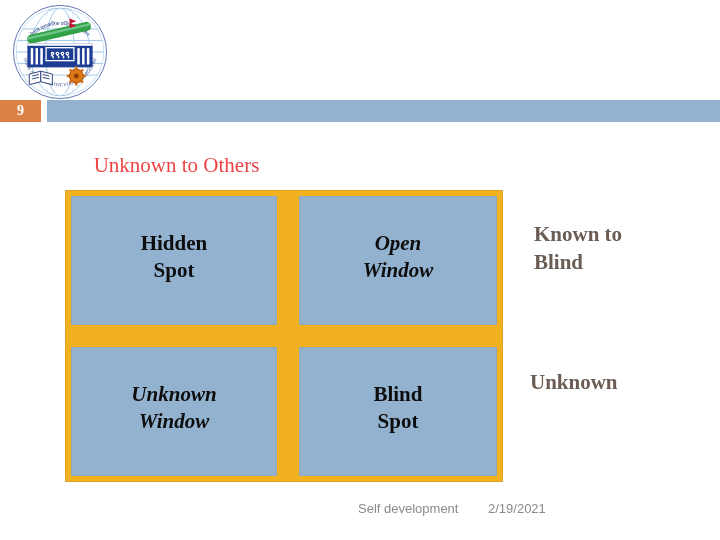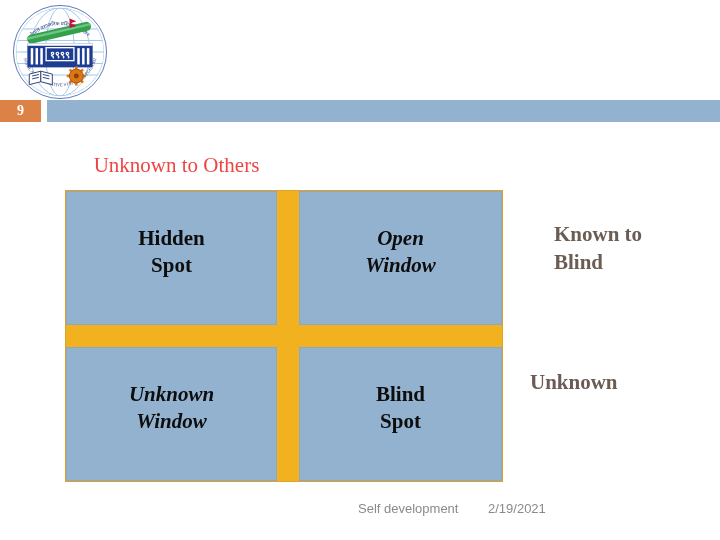--- a/index.html
+++ b/index.html
@@ -40,38 +40,38 @@
   }
   .col-header.left { left: 65px; width: 223px; }
   .col-header.right { left: 288px; width: 215px; }
   
   .matrix {
     position: absolute; left: 65px; top: 190px; width: 438px; height: 292px;
     background: #f2b11f; border: 1px solid #dfa127;
     display: grid;
     grid-template-columns: 1.04fr 1fr;
     grid-template-rows: 1fr 1fr;
-    gap: 22px; 
+    gap: 22px; padding: 5px;
   }
   .cell {
     background: #93b2cf;
     border: 1px solid #90a7bc;
     display: flex; flex-direction: column; align-items: center;
     padding-top: 33px;
     font-weight: bold; font-size: 21px; line-height: 27px;
     color: #0d0d0d; text-align: center;
   }
   .cell.italic { font-style: italic; }
   
   .side-label {
     position: absolute;
     font-weight: bold; font-size: 21px; line-height: 28px;
     color: #6b5d54; white-space: nowrap;
   }
-  .side-label.first { left: 554px; top: 220px; }
+  .side-label.first { left: 534px; top: 220px; }
   .side-label.second { left: 530px; top: 368px; }
   
   .footer-label, .footer-date {
     position: absolute; top: 501px;
     font-family: "Liberation Sans", sans-serif;
     font-size: 13px; color: #8a8a8a; white-space: nowrap;
   }
   .footer-label { left: 358px; }
   .footer-date { left: 488px; }
 </style>

